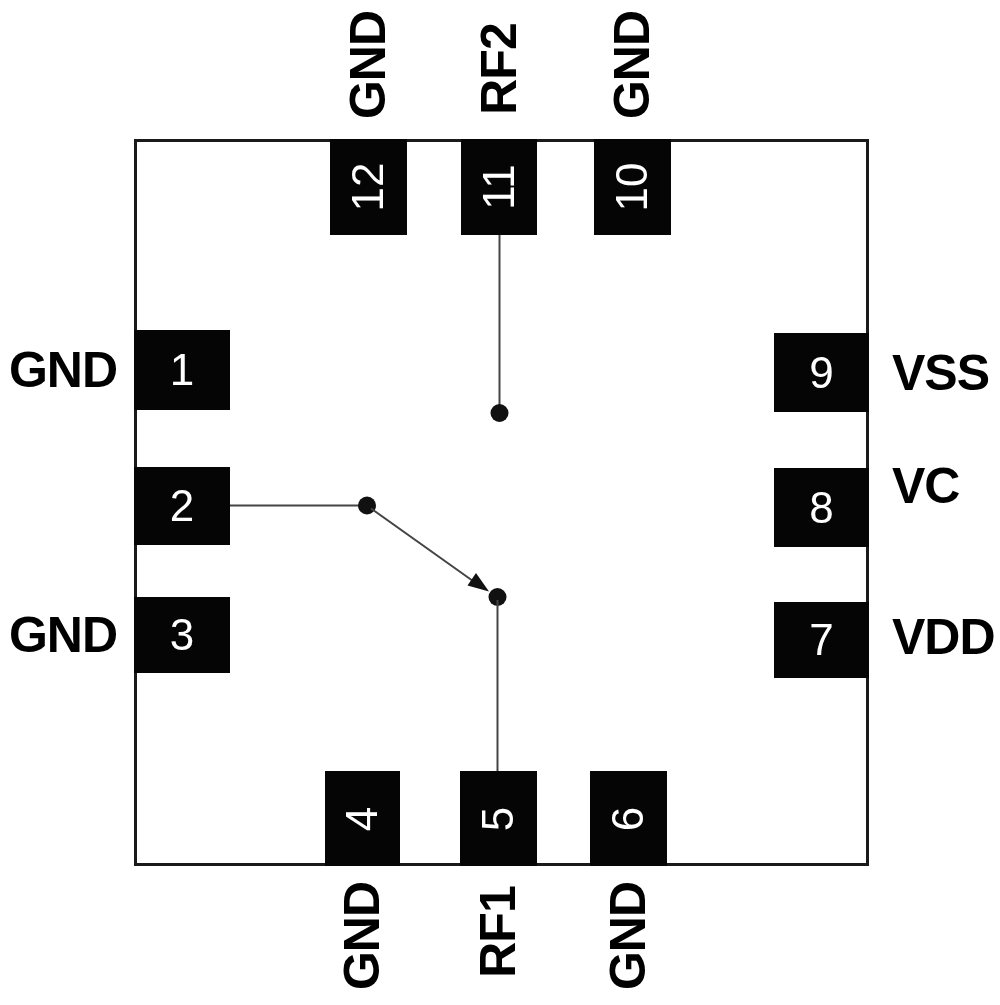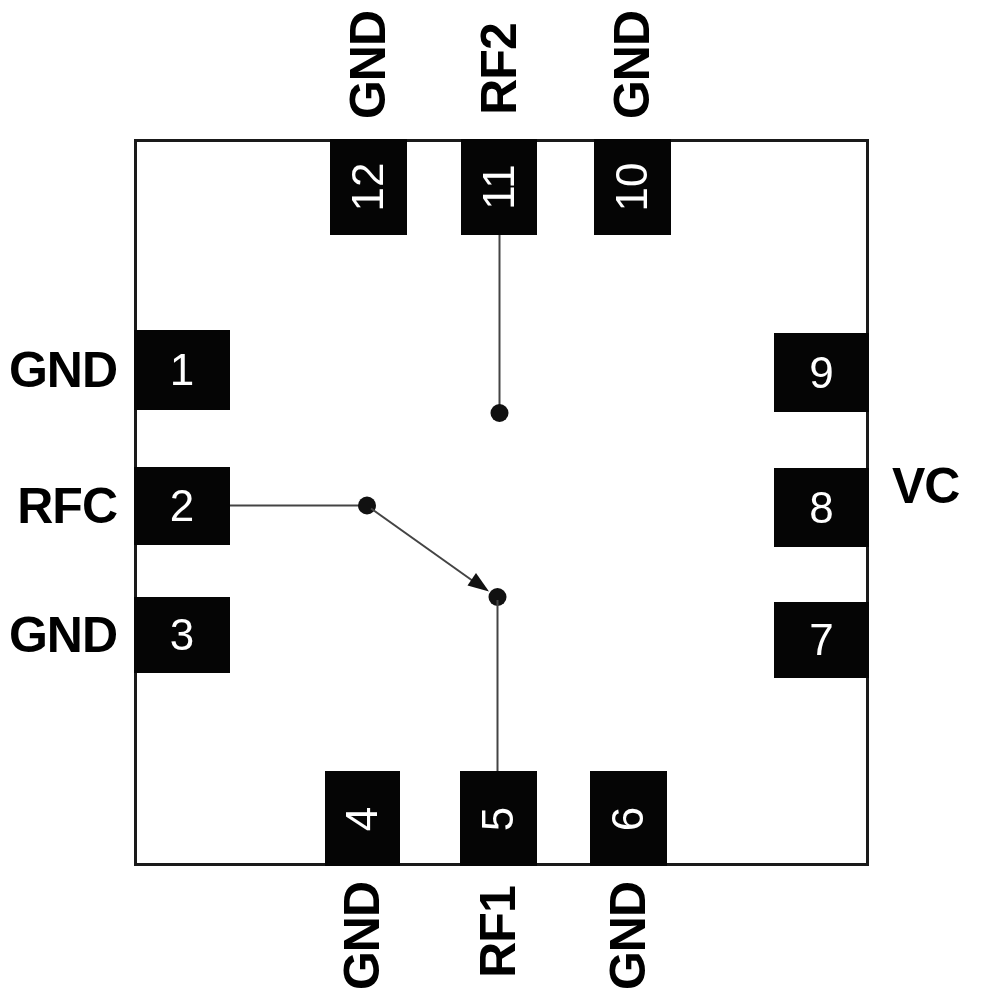--- a/index.html
+++ b/index.html
@@ -165,18 +165,19 @@
 
   <div class="lbl lbl-vert t12">GND</div>
   <div class="lbl lbl-vert t11">RF2</div>
   <div class="lbl lbl-vert t10">GND</div>
 
   <div class="lbl lbl-vert b4">GND</div>
   <div class="lbl lbl-vert b5">RF1</div>
   <div class="lbl lbl-vert b6">GND</div>
 
   <div class="lbl lbl-left l1">GND</div>
-  <div class="lbl lbl-left l2">RFC</div>
   <div class="lbl lbl-left l3">GND</div>
 
+  <div class="lbl lbl-right r9">VSS</div>
   <div class="lbl lbl-right r8">VC</div>
+  <div class="lbl lbl-right r7">VDD</div>
 
 </div>
 
 </body></html>

